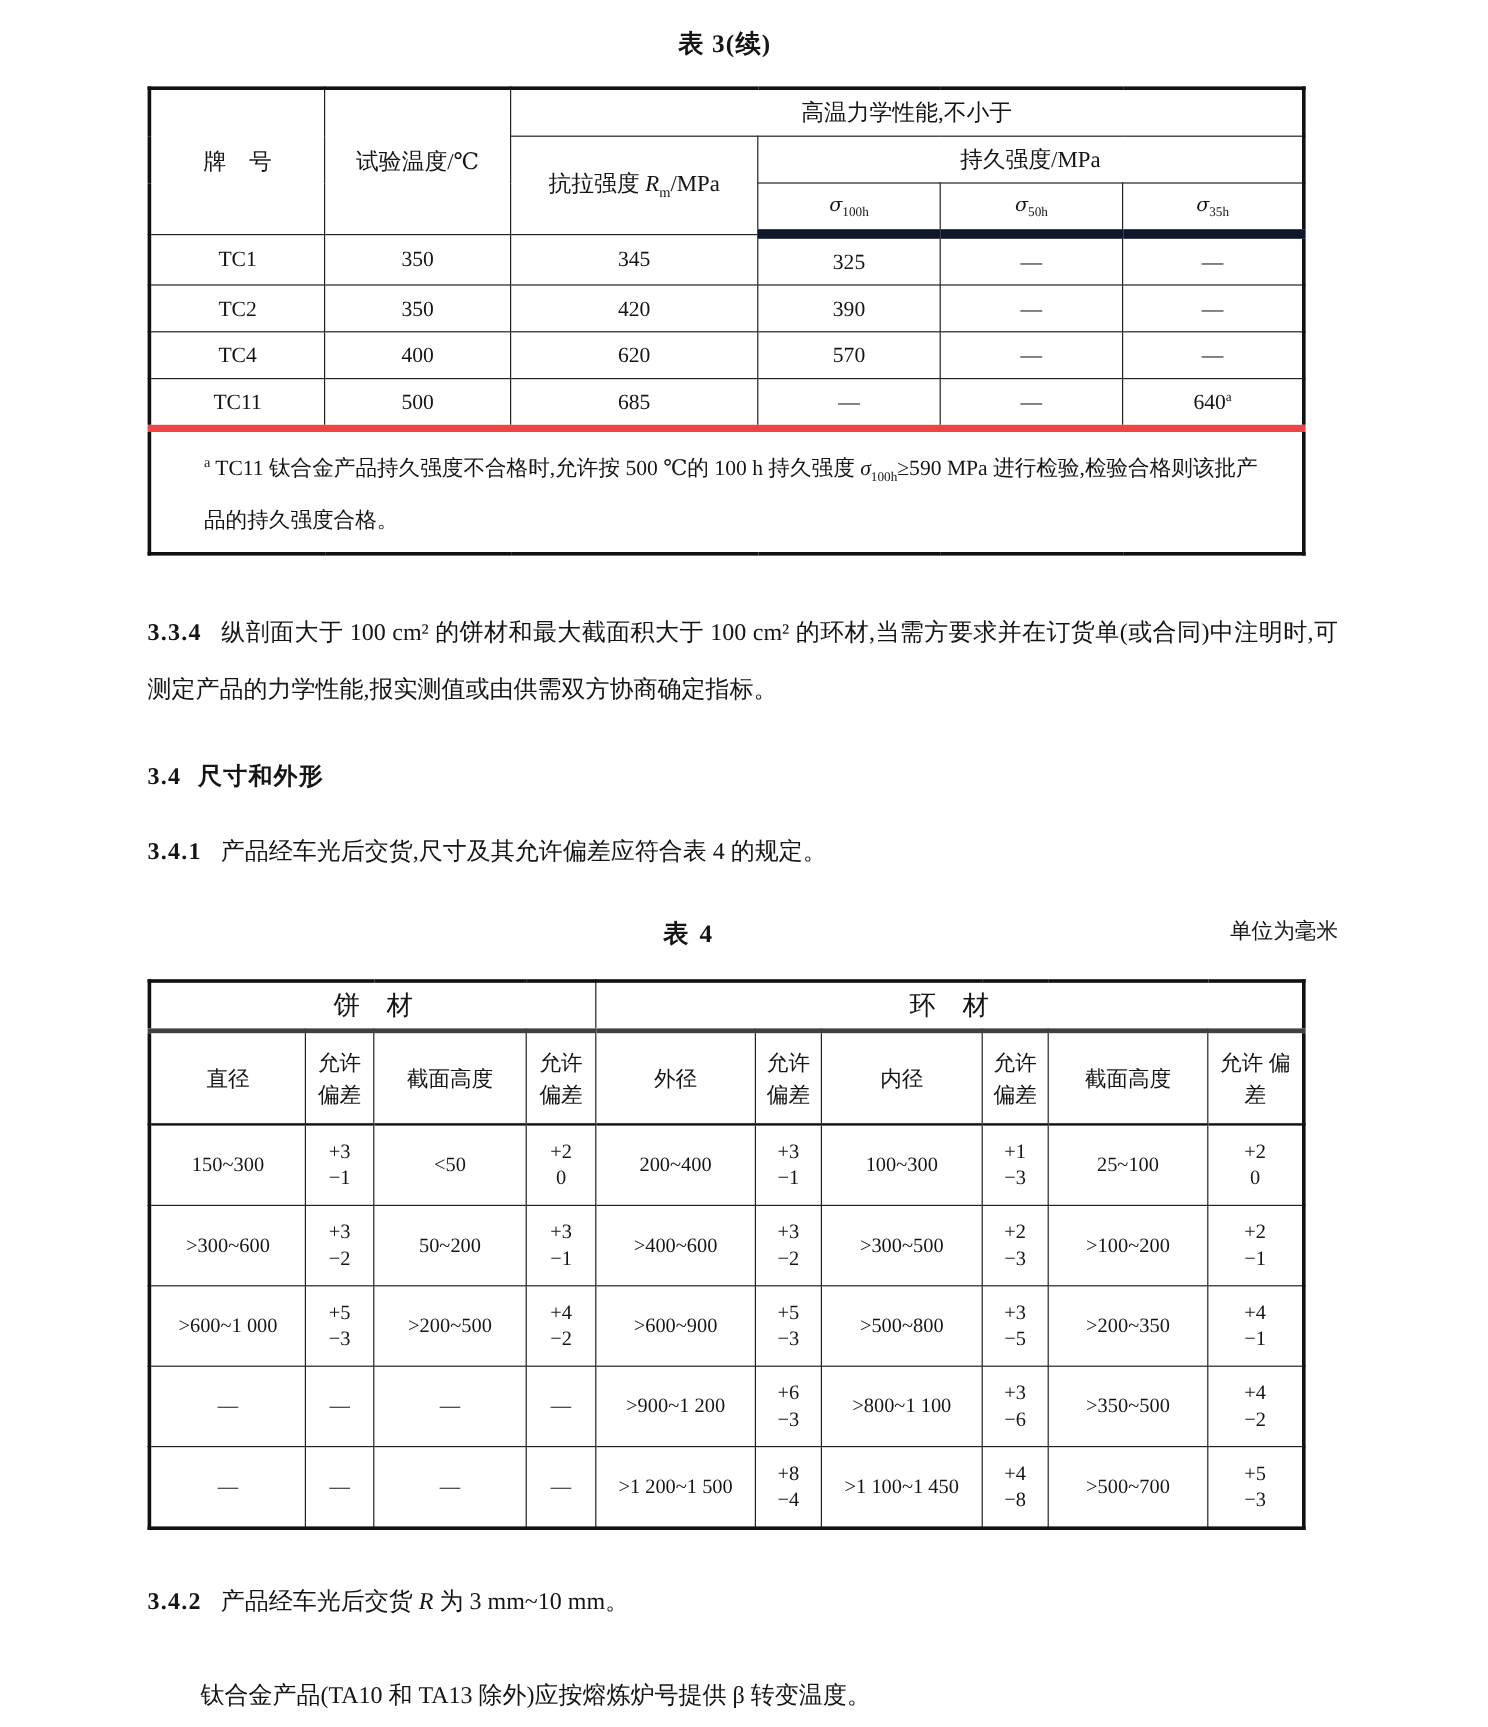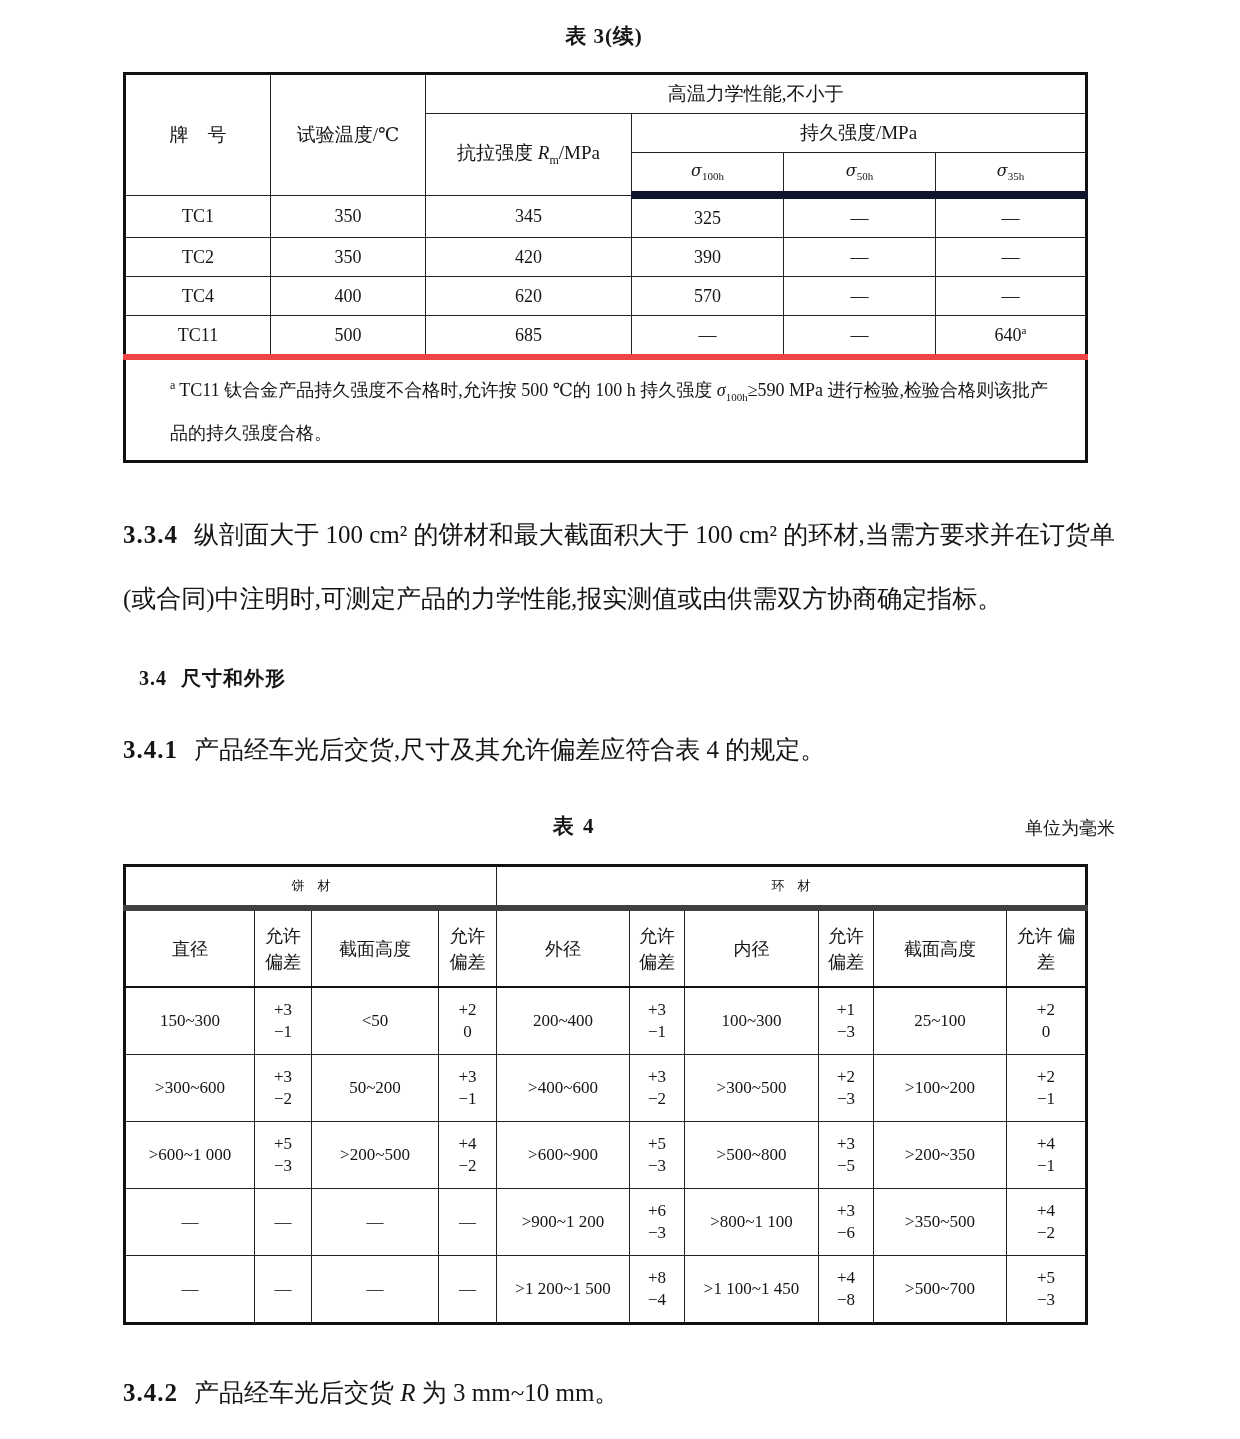--- a/index.html
+++ b/index.html
@@ -6,23 +6,23 @@
   body{
     width:1240px;height:1439px;
     font-family:"Liberation Serif","DejaVu Serif",serif;
     color:#151515;
     -webkit-font-smoothing:antialiased;
   }
   .page{padding:14px 130px 0 123px;position:relative;}
 
   
   .tbl-caption{width:962px;text-align:center;font-weight:bold;font-size:21px;letter-spacing:1px;}
-  .para{font-size:25px;line-height:64px;margin:0;text-align:justify;width:992px;}
+  .para{font-size:20px;line-height:48px;margin:0;text-align:justify;width:992px;}
   .clause-num{font-weight:bold;padding-right:16px;letter-spacing:1px;}
-  .heading{font-size:20px;font-weight:bold;margin:16px;letter-spacing:1px;}
+  .heading{font-size:20px;font-weight:bold;margin:0;letter-spacing:1px;}
   .heading .clause-num{padding-right:14px;}
   .indent{text-indent:2.2em;}
 
   
   table{border-collapse:collapse;table-layout:fixed;width:962px;border:3px solid #111;}
   td{border:1px solid #222;text-align:center;vertical-align:middle;font-size:18px;padding:0 2px;overflow:hidden;}
 
   
   .t3 td{height:38px;}
   .t3 .hdr{font-size:19px;}
@@ -30,26 +30,26 @@
   .t3 .sigma{font-size:16px;}
   .t3 .sigma i{font-style:italic;font-family:"DejaVu Serif",serif;}
   .t3 sub{font-size:11px;}
   .t3 sup{font-size:11px;}
   .t3 .fn{height:86px;text-align:left;font-size:18px;line-height:36px;padding:6px 20px 8px 44px;border-top:6px solid #ef4444;}
   .t3 .fn sup{font-size:12px;margin-right:4px;}
   .rm i{font-style:italic;}
   .rm sub{font-size:12px;}
 
   
-  .t4 .grp td{height:38px;font-size:13px;border-bottom:6px solid #404040;}
+  .t4 .grp td{height:38px;font-size:22px;border-bottom:4px solid #404040;}
   .t4 .hd2 td{height:75px;font-size:18px;line-height:26px;border-bottom:2px solid #111;}
   .t4 .dr td{height:66px;font-size:17px;}
   .tol{display:flex;flex-direction:column;align-items:center;justify-content:center;line-height:22px;font-size:17px;}
 
-  .caption4-row{display:flex;align-items:flex-end;width:992px;}
+  .caption4-row{display:flex;align-items:flex-start;width:992px;}
   .caption4-row .spacer{flex:1;}
   .caption4-row .unit{font-size:18px;}
   .caption4-row .cap{font-weight:bold;font-size:21px;letter-spacing:2px;}
 
   
   .mt-caption3{margin-top:8px;text-align:center;}
   .mt-table3{margin-top:22px;}
   .mt-p334{margin-top:40px;}
   .mt-h34{margin-top:34px;}
   .mt-p341{margin-top:26px;}

